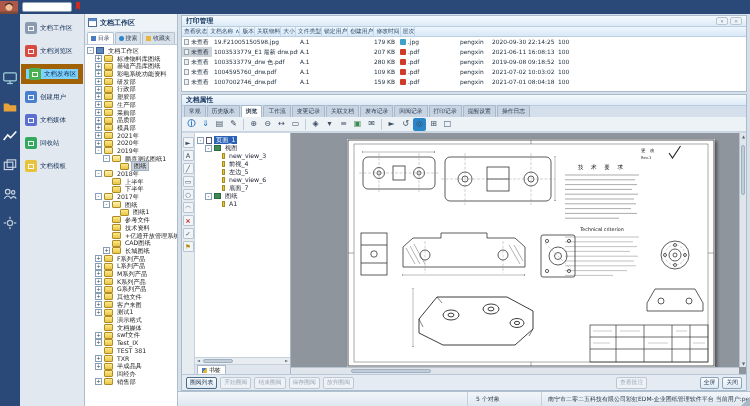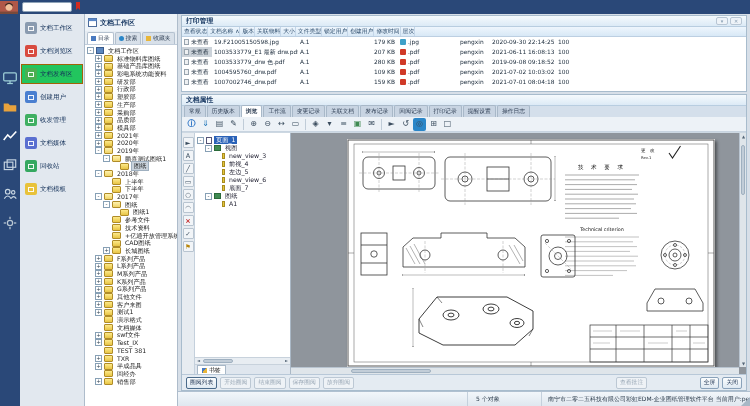--- a/index.html
+++ b/index.html
@@ -14,21 +14,21 @@
   .pin{position:absolute;left:75px;top:2px;width:6px;height:10px;}
   
   .sidebar{position:absolute;left:0;top:14px;bottom:0;width:20px;background:#2a4878;
            display:flex;flex-direction:column;align-items:center;padding-top:56px;gap:13px;}
   .sbtn{width:16px;height:16px;display:flex;align-items:center;justify-content:center;cursor:pointer;}
   
   .nav{position:absolute;left:20px;top:14px;bottom:0;width:65px;background:#e2e8ef;
        border-right:1px solid #aebccb;padding-top:4px;}
   .nav-item{height:20px;margin:0 1px 3px 1px;display:flex;align-items:center;gap:3px;
             padding-left:3px;font-size:6.5px;color:#15325a;cursor:pointer;border:1px solid transparent;}
-  .nav-item.sel{background:#22c55e;border:1px solid #a16207;text-align:right;}
+  .nav-item.sel{background:#7dd3fc;border:5px solid #a16207;text-align:right;}
   .nav-ic{width:12px;height:12px;border-radius:2px;flex:0 0 auto;display:flex;align-items:center;justify-content:center;}
   .nav-ic i{display:block;width:6px;height:5px;border:1px solid rgba(255,255,255,.92);}
   .nav-lab{white-space:nowrap;}
   
   .treepanel{position:absolute;left:85px;top:14px;bottom:0;width:93px;background:#fff;
              border-right:1px solid #aebccb;display:flex;flex-direction:column;}
   .tp-head{height:17px;flex:0 0 auto;display:flex;align-items:center;gap:3px;padding-left:3px;
            font-size:7px;font-weight:bold;color:#1a3a64;background:#eef3f8;}
   .tp-tabs{height:14px;flex:0 0 auto;display:flex;gap:1px;padding:1px 0 0 2px;background:#e7edf3;
            border-bottom:1px solid #c0ccda;}
@@ -242,26 +242,20 @@
         </span>
     <span class="nav-lab">文档发布区</span>
   </div>
       <div class="nav-item">
     <span class="nav-ic" style="background-color: rgb(74, 127, 208);">
           <i></i>
         </span>
     <span class="nav-lab">创建用户</span>
   </div>
       <div class="nav-item">
-    <span class="nav-ic" style="background-color: rgb(63, 175, 98);">
-          <i></i>
-        </span>
-    <span class="nav-lab">收发管理</span>
-  </div>
-      <div class="nav-item">
     <span class="nav-ic" style="background-color: rgb(90, 111, 208);">
           <i></i>
         </span>
     <span class="nav-lab">文档媒体</span>
   </div>
       <div class="nav-item">
     <span class="nav-ic" style="background-color: rgb(53, 168, 96);">
           <i></i>
         </span>
     <span class="nav-lab">回收站</span>

